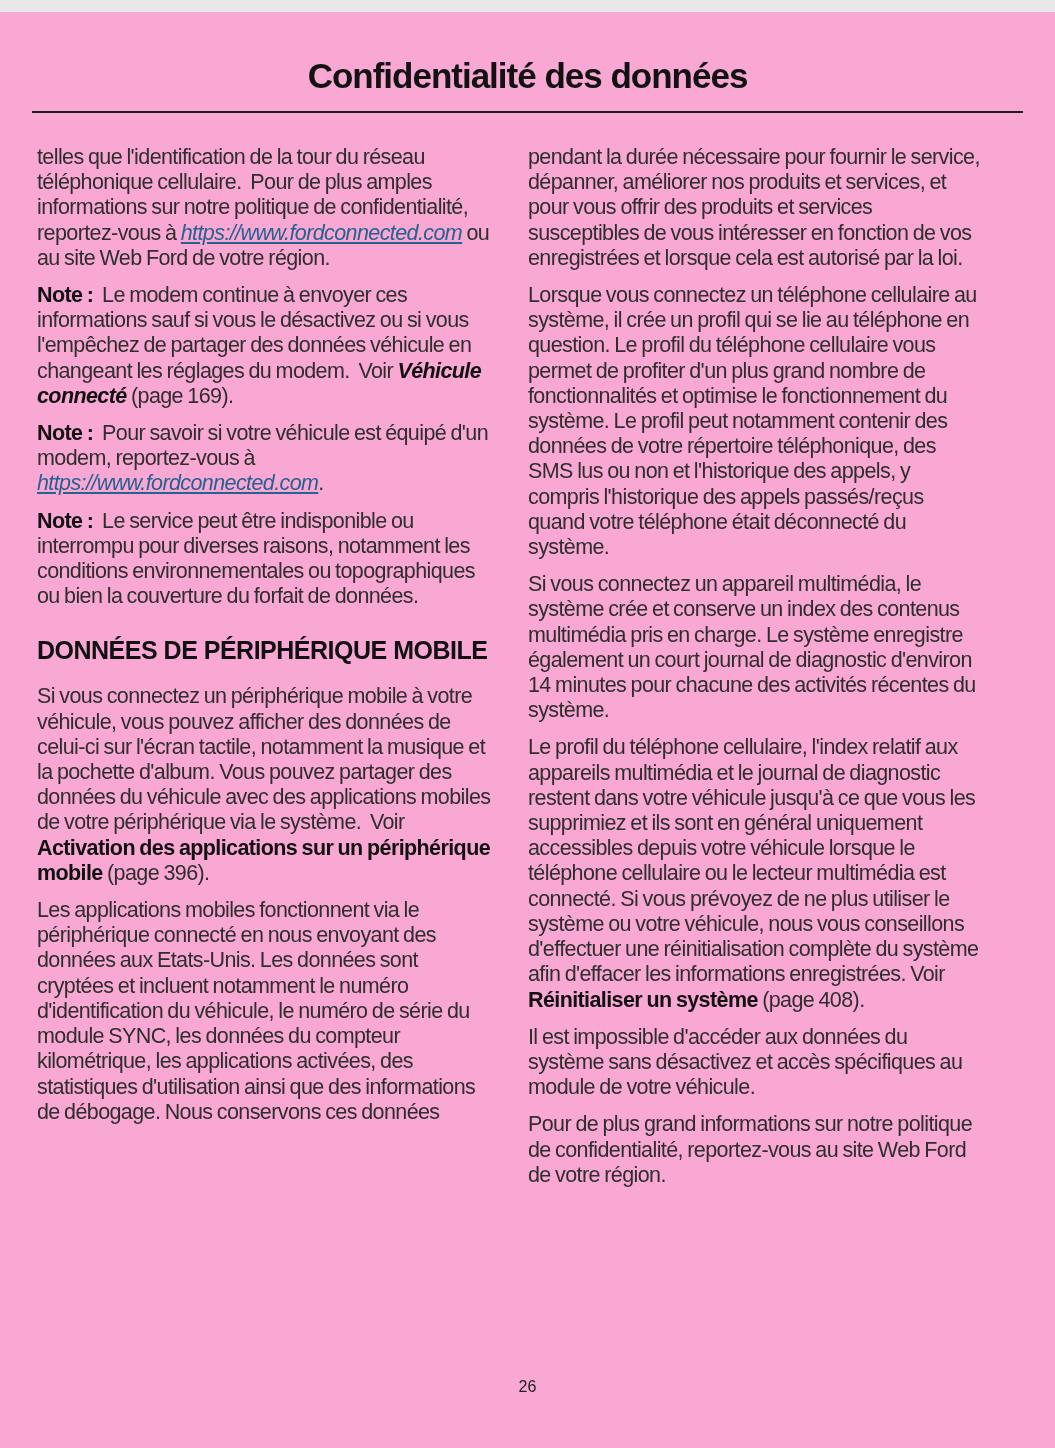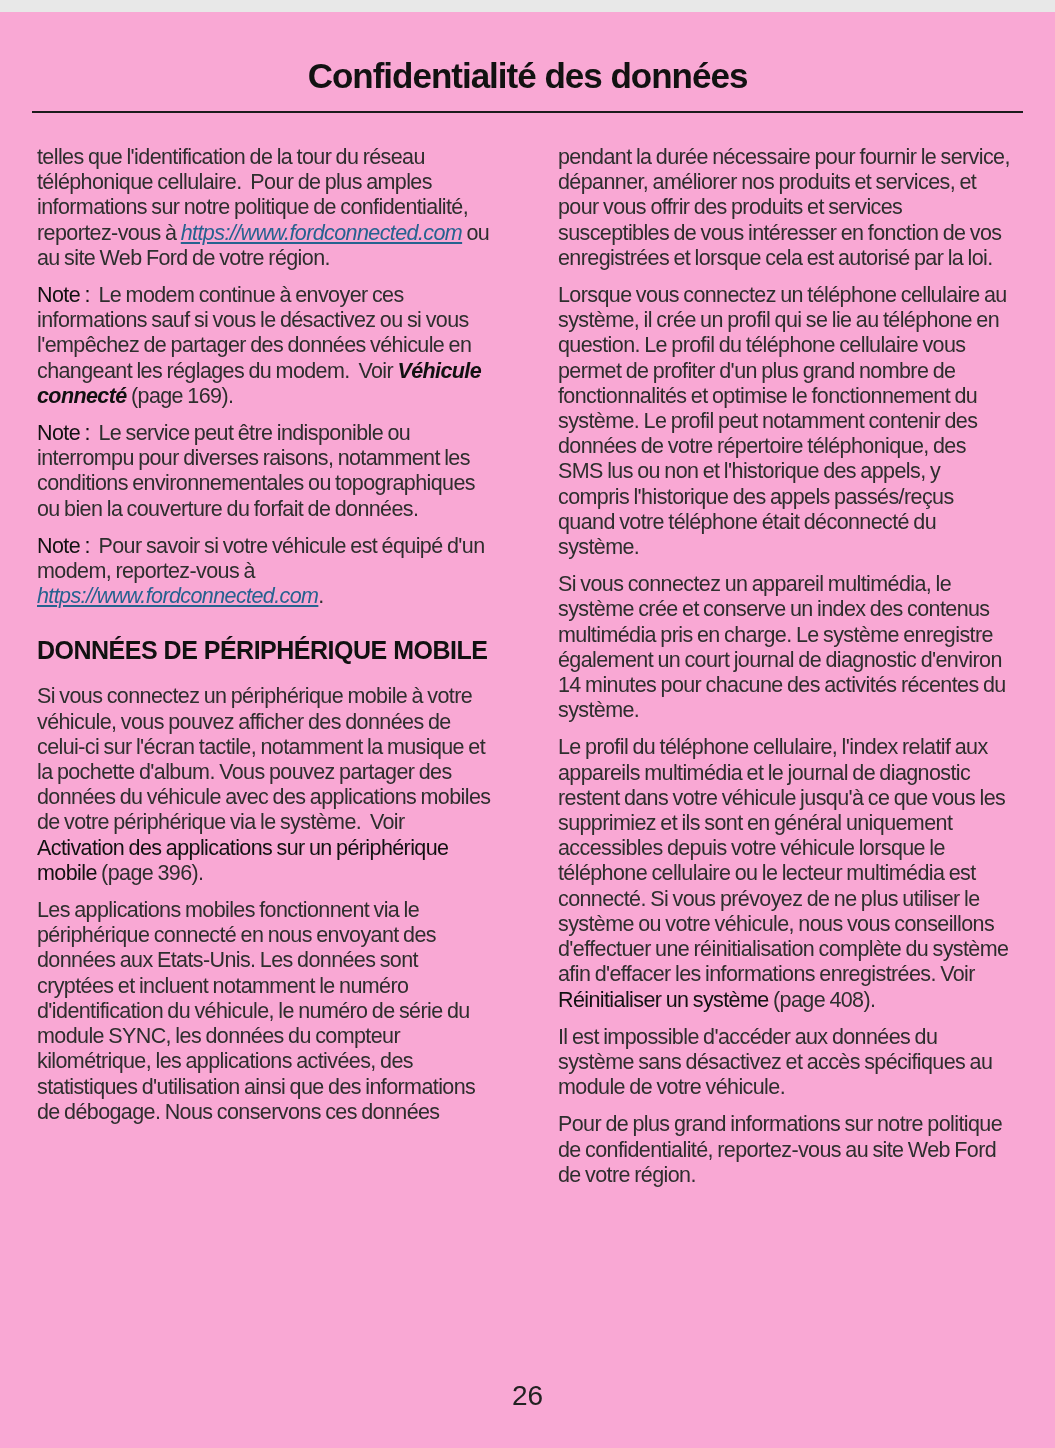--- a/index.html
+++ b/index.html
@@ -19,21 +19,21 @@
     letter-spacing:-1px;
     color:#121212;
   }
   .rule {
     border:none;
     border-top:2.5px solid #1c1c1c;
     margin:15px 32px 0 32px;
   }
   .columns {
     display:flex;
-    gap:66px;
+    gap:36px;
     padding:32px 63px 0 37px;
   }
   .col { width:455px; flex:0 0 455px; }
   .col p {
     margin:0 0 12px 0;
     font-size:21.5px;
     line-height:25.2px;
     letter-spacing:-0.6px;
     word-spacing:-1px;
     text-align:left;
@@ -41,53 +41,53 @@
   }
   .col h2 {
     margin:24px 0 16px 0;
     font-size:25px;
     line-height:35px;
     font-weight:bold;
     letter-spacing:-0.5px;
     color:#111111;
   }
   .run-n { font-style:normal; font-weight:normal; }
-  .run-b { font-weight:normal; color:#111; }
+  .run-b { font-weight:bold; color:#111; }
   .run-i { }
   .run-bi { font-weight:bold; font-style:italic; color:#111; }
   a.run-link {
     color:#26628f;
     font-style:italic;
     text-decoration:underline;
   }
   footer .page-number {
     position:absolute;
     left:0; right:0;
-    bottom:48px;
+    bottom:64px;
     text-align:center;
-    font-size:28px;
+    font-size:16px;
     letter-spacing:0;
     color:#222222;
   }
 </style>
 </head>
 <body>
 
 <div class="page">
   <header>
     <h1>Confidentialité des données</h1>
     <hr class="rule">
   </header>
 
   <main class="columns">
     <section class="col">
         <p><span class="run-n">telles que l'identification de la tour du réseau téléphonique cellulaire.&nbsp; Pour de plus amples informations sur notre politique de confidentialité, reportez-vous à </span><a class="run-link" href="#">https://www.fordconnected.com</a><span class="run-n"> ou au site Web Ford de votre région.</span></p>
         <p><span class="run-b">Note&nbsp;:</span><span class="run-i">&nbsp; Le modem continue à envoyer ces informations sauf si vous le désactivez ou si vous l'empêchez de partager des données véhicule en changeant les réglages du modem.&nbsp; Voir </span><span class="run-bi">Véhicule connecté</span><span class="run-i"> (page 169).</span></p>
+        <p><span class="run-b">Note&nbsp;:</span><span class="run-i">&nbsp; Pour savoir si votre véhicule est équipé d'un modem, reportez-vous à </span><a class="run-link" href="#">https://www.fordconnected.com</a><span class="run-i">.</span></p>
         <p><span class="run-b">Note&nbsp;:</span><span class="run-i">&nbsp; Le service peut être indisponible ou interrompu pour diverses raisons, notamment les conditions environnementales ou topographiques ou bien la couverture du forfait de données.</span></p>
-        <p><span class="run-b">Note&nbsp;:</span><span class="run-i">&nbsp; Pour savoir si votre véhicule est équipé d'un modem, reportez-vous à </span><a class="run-link" href="#">https://www.fordconnected.com</a><span class="run-i">.</span></p>
         <h2>DONNÉES DE PÉRIPHÉRIQUE MOBILE</h2>
         <p><span class="run-n">Si vous connectez un périphérique mobile à votre véhicule, vous pouvez afficher des données de celui-ci sur l'écran tactile, notamment la musique et la pochette d'album. Vous pouvez partager des données du véhicule avec des applications mobiles de votre périphérique via le système.&nbsp; Voir </span><span class="run-b">Activation des applications sur un périphérique mobile</span><span class="run-n"> (page 396).</span></p>
         <p><span class="run-n">Les applications mobiles fonctionnent via le périphérique connecté en nous envoyant des données aux Etats-Unis. Les données sont cryptées et incluent notamment le numéro d'identification du véhicule, le numéro de série du module SYNC, les données du compteur kilométrique, les applications activées, des statistiques d'utilisation ainsi que des informations de débogage. Nous conservons ces données</span></p>
       </section>
     <section class="col">
         <p><span class="run-n">pendant la durée nécessaire pour fournir le service, dépanner, améliorer nos produits et services, et pour vous offrir des produits et services susceptibles de vous intéresser en fonction de vos enregistrées et lorsque cela est autorisé par la loi.</span></p>
         <p><span class="run-n">Lorsque vous connectez un téléphone cellulaire au système, il crée un profil qui se lie au téléphone en question. Le profil du téléphone cellulaire vous permet de profiter d'un plus grand nombre de fonctionnalités et optimise le fonctionnement du système. Le profil peut notamment contenir des données de votre répertoire téléphonique, des SMS lus ou non et l'historique des appels, y compris l'historique des appels passés/reçus quand votre téléphone était déconnecté du système.</span></p>
         <p><span class="run-n">Si vous connectez un appareil multimédia, le système crée et conserve un index des contenus multimédia pris en charge. Le système enregistre également un court journal de diagnostic d'environ 14 minutes pour chacune des activités récentes du système.</span></p>
         <p><span class="run-n">Le profil du téléphone cellulaire, l'index relatif aux appareils multimédia et le journal de diagnostic restent dans votre véhicule jusqu'à ce que vous les supprimiez et ils sont en général uniquement accessibles depuis votre véhicule lorsque le téléphone cellulaire ou le lecteur multimédia est connecté. Si vous prévoyez de ne plus utiliser le système ou votre véhicule, nous vous conseillons d'effectuer une réinitialisation complète du système afin d'effacer les informations enregistrées. Voir </span><span class="run-b">Réinitialiser un système</span><span class="run-n"> (page 408).</span></p>
         <p><span class="run-n">Il est impossible d'accéder aux données du système sans désactivez et accès spécifiques au module de votre véhicule.</span></p>

